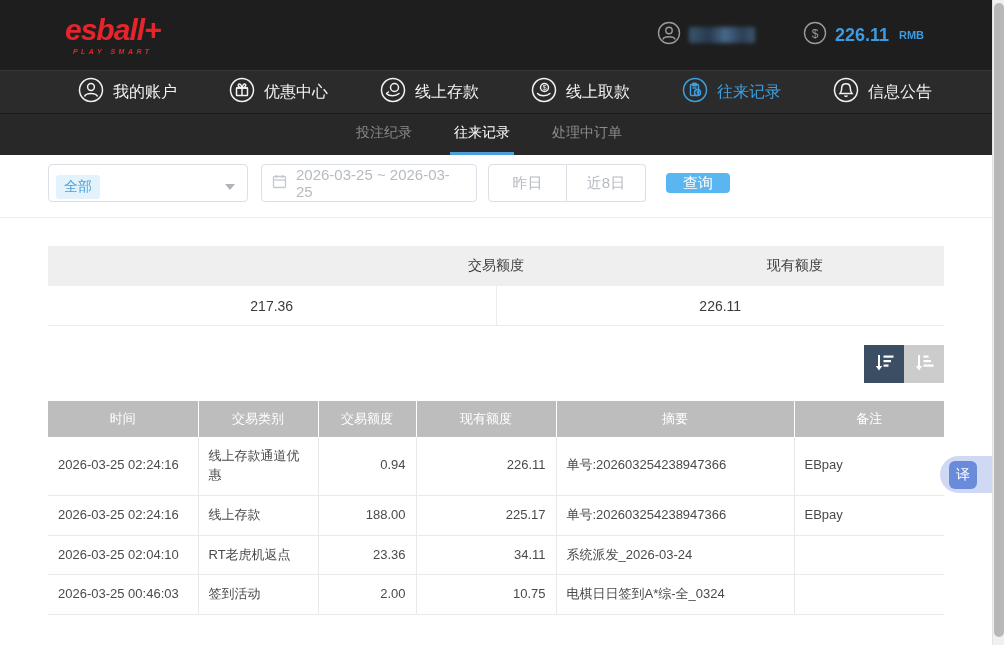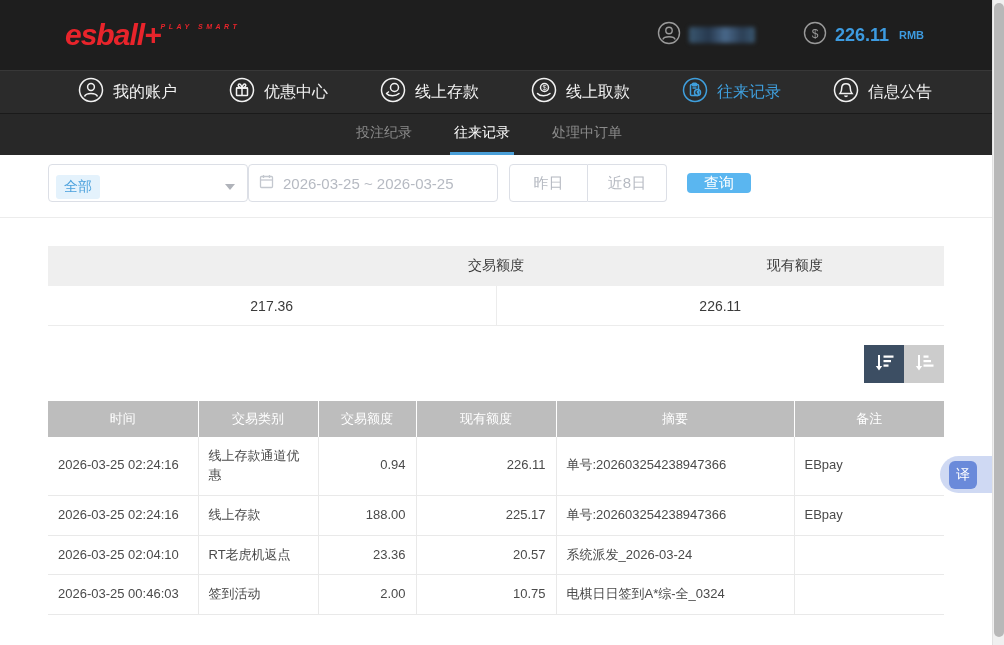--- a/index.html
+++ b/index.html
@@ -1,21 +1,21 @@
 <!DOCTYPE html>
 <html><head>
 <meta charset="utf-8">
 <style>
   * { margin:0; padding:0; box-sizing:border-box; }
   html,body { width:1004px; height:645px; overflow:hidden; }
   body { font-family:"Liberation Sans","DejaVu Sans",sans-serif; background:#fff; position:relative; }
 
   
   .topbar { height:70px; background:#1e1e1e; display:flex; align-items:center; justify-content:space-between; padding:0 80px 0 65px; }
-  .logo { display:flex; cursor:pointer; }
+  .logo { display:flex; flex-direction:column; cursor:pointer;align-items:center; }
   .logo-text { color:#e8242b; font-size:30px; font-weight:bold; font-style:italic; letter-spacing:-1px; line-height:1; }
   .logo-tag { color:#e8242b; font-size:7px; letter-spacing:3.5px; font-style:italic; margin-top:3px; font-weight:bold; }
   .top-right { display:flex; align-items:center; gap:8px; }
   .blur-name { width:66px; height:16px; margin-right:40px; border-radius:2px;
     background:linear-gradient(90deg,#3a5770,#27394e 30%,#49688a 55%,#2c3f55 80%,#3a5770); filter:blur(2px); }
   .balance { color:#3d9be0; font-size:18px; font-weight:bold; }
   .currency { color:#3d9be0; font-size:11px; font-weight:bold; margin-left:2px; }
   .icon-circle-gray { color:#9a9a9a; }
 
   
@@ -28,21 +28,21 @@
   
   .subtabs { height:42px; background:#282828; border-top:1px solid #1a1a1a; display:flex; align-items:stretch; justify-content:center; gap:34px; padding-right:26px; }
   .subtab { display:flex; align-items:center; color:#8b8b8b; font-size:14px; cursor:pointer; border-bottom:3px solid transparent; padding:0 4px; }
   .subtab.active { color:#ffffff; border-bottom-color:#4a9fd8; }
 
   
   .filter-row { display:flex; align-items:center; margin:9px 0 0 48px; height:38px; }
   .select-box { width:200px; height:38px; background:#fff; border:1px solid #dcdfe6; border-radius:4px; display:flex; align-items:center; justify-content:space-between; padding:8px 12px 0 7px; cursor:pointer; }
   .chip { background:#e4f2fc; color:#4aa0dc; font-size:14px; padding:3px 8px; border-radius:3px; }
   .caret { width:0; height:0; border-left:5px solid transparent; border-right:5px solid transparent; border-top:6px solid #b0b3ba; }
-  .date-box { width:250px; height:38px; background:#fff; border:1px solid #dcdfe6; border-radius:4px; display:flex; align-items:center; gap:9px; padding:0 10px; color:#b6bac2; font-size:15px; cursor:pointer; }
+  .date-box { width:216px; height:38px; margin-left:13px; background:#fff; border:1px solid #dcdfe6; border-radius:4px; display:flex; align-items:center; gap:9px; padding:0 10px; color:#b6bac2; font-size:15px; cursor:pointer; }
   .quick-group { display:flex; margin-left:11px; }
   .quick-btn { width:79px; height:38px; background:#fff; border:1px solid #dcdfe6; color:#b6bac2; font-size:15px; display:flex; align-items:center; justify-content:center; cursor:pointer; }
   .quick-btn:first-child { border-radius:4px 0 0 4px; }
   .quick-btn:last-child { border-radius:0 4px 4px 0; }
   .quick-btn + .quick-btn { border-left:none; }
   .quick-btn.active { border:1px solid #53a8e2; color:#419ddd; position:relative; z-index:1; }
   .search-btn { margin-left:20px; width:64px; height:20px; background:#5ab6f0; color:#fff; font-size:15px; border:none; border-radius:4px; cursor:pointer; }
   .filter-divider { width:100%; height:1px; background:#ececec; margin-top:15px; }
 
   
@@ -274,21 +274,21 @@
       <td>线上存款</td>
       <td class="td-r">188.00</td>
       <td class="td-r">225.17</td>
       <td>单号:202603254238947366</td>
       <td>EBpay</td>
     </tr>
     <tr>
       <td>2026-03-25 02:04:10</td>
       <td>RT老虎机返点</td>
       <td class="td-r">23.36</td>
-      <td class="td-r">20.57</td>
+      <td class="td-r">34.11</td>
       <td>系统派发_2026-03-24</td>
       <td></td>
     </tr>
     <tr>
       <td>2026-03-25 00:46:03</td>
       <td>签到活动</td>
       <td class="td-r">2.00</td>
       <td class="td-r">10.75</td>
       <td>电棋日日签到A*综-全_0324</td>
       <td></td>

